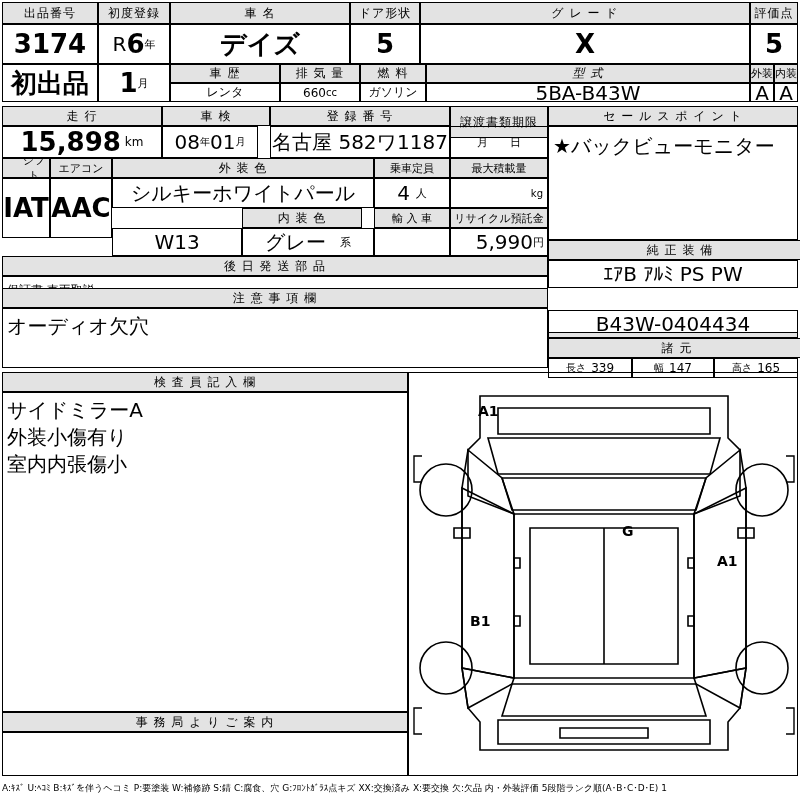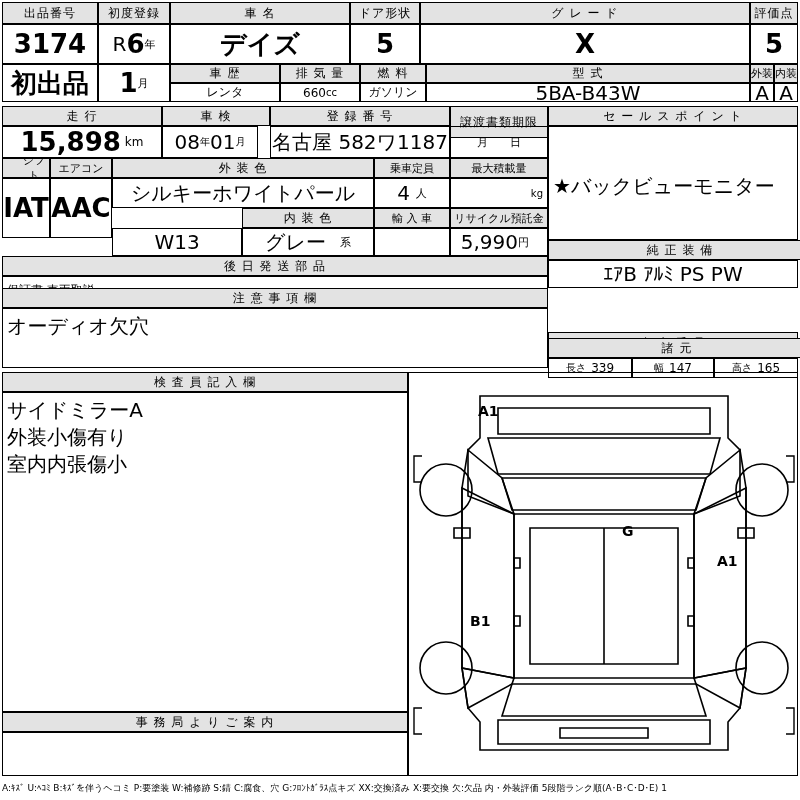--- a/index.html
+++ b/index.html
@@ -75,21 +75,21 @@
 
   <div class="bx hdr lbl" style="left:280px;top:64px;width:80px;height:19px;">排 気 量</div>
   <div class="bx" style="left:280px;top:83px;width:80px;height:19px;">
     <span class="val">660</span>
     <span class="xsm">cc</span>
   </div>
 
   <div class="bx hdr lbl" style="left:360px;top:64px;width:66px;height:19px;">燃 料</div>
   <div class="bx val" style="left:360px;top:83px;width:66px;height:19px;">ガソリン</div>
 
-  <div class="bx hdr lbl" style="left:426px;top:64px;width:324px;height:19px;">型 式</div>
+  <div class="bx hdr lbl" style="left:426px;top:64px;width:324px;height:19px;font-style:italic;">型 式</div>
   <div class="bx" style="left:426px;top:83px;width:324px;height:19px;">
     <span class="mid">5BA-B43W</span>
   </div>
 
   <div class="bx hdr sm" style="left:750px;top:64px;width:24px;height:19px;">外装</div>
   <div class="bx hdr sm" style="left:774px;top:64px;width:24px;height:19px;">内装</div>
   <div class="bx mid" style="left:750px;top:83px;width:24px;height:19px;">A</div>
   <div class="bx mid" style="left:774px;top:83px;width:24px;height:19px;">A</div>
 
   <div class="bx hdr lbl" style="left:2px;top:106px;width:160px;height:20px;">走 行</div>
@@ -111,21 +111,21 @@
     <span class="mid">名古屋 582ワ1187</span>
   </div>
 
   <div class="bx hdr lbl" style="left:450px;top:106px;width:98px;height:32px;">譲渡書類期限</div>
   <div class="bx" style="left:450px;top:126px;width:98px;height:32px;">
     <span class="sm" style="margin-right:22px">月</span>
     <span class="sm">日</span>
   </div>
 
   <div class="bx hdr lbl" style="left:548px;top:106px;width:250px;height:20px;">セ ー ル ス ポ イ ン ト</div>
-  <div class="bx left" style="left:548px;top:126px;width:250px;height:114px;align-items:center;">
+  <div class="bx left" style="left:548px;top:126px;width:250px;height:114px;align-items:flex-start;">
     <span class="mid" style="padding-top:6px">★バックビューモニター</span>
   </div>
 
   <div class="bx hdr sm" style="left:2px;top:158px;width:48px;height:20px;padding-left:16px;">シフト</div>
   <div class="bx hdr sm" style="left:50px;top:158px;width:62px;height:20px;">エアコン</div>
   <div class="bx" style="left:2px;top:178px;width:48px;height:60px;">
     <span class="big">IAT</span>
   </div>
   <div class="bx" style="left:50px;top:178px;width:62px;height:60px;">
     <span class="big">AAC</span>
@@ -139,48 +139,51 @@
   <div class="bx hdr sm" style="left:374px;top:158px;width:76px;height:20px;">乗車定員</div>
   <div class="bx hdr sm" style="left:450px;top:158px;width:98px;height:20px;">最大積載量</div>
   <div class="bx" style="left:374px;top:178px;width:76px;height:30px;">
     <span class="mid">4</span>
     <span class="sm" style="margin-left:6px">人</span>
   </div>
   <div class="bx" style="left:450px;top:178px;width:98px;height:30px;justify-content:flex-end;padding-right:4px;">
     <span class="xsm">kg</span>
   </div>
 
-  <div class="bx hdr lbl" style="left:242px;top:208px;width:132px;height:20px;">内 装 色</div>
+  <div class="bx hdr lbl" style="left:242px;top:208px;width:120px;height:20px;">内 装 色</div>
   <div class="bx" style="left:112px;top:228px;width:130px;height:28px;">
     <span class="mid">W13</span>
   </div>
   <div class="bx" style="left:242px;top:228px;width:132px;height:28px;">
     <span class="mid">グレー</span>
     <span class="sm" style="margin-left:14px">系</span>
   </div>
 
   <div class="bx hdr sm" style="left:374px;top:208px;width:76px;height:20px;">輸 入 車</div>
   <div class="bx hdr sm" style="left:450px;top:208px;width:98px;height:20px;">リサイクル預託金</div>
   <div class="bx" style="left:374px;top:228px;width:76px;height:28px;"></div>
-  <div class="bx" style="left:450px;top:228px;width:98px;height:28px;justify-content:flex-end;padding-right:18px;">
+  <div class="bx" style="left:450px;top:228px;width:98px;height:28px;justify-content:flex-end;padding-right:3px;">
     <span class="mid">5,990</span>
     <span class="sm">円</span>
   </div>
 
   <div class="bx hdr lbl" style="left:548px;top:240px;width:264px;height:20px;">純 正 装 備</div>
   <div class="bx" style="left:548px;top:260px;width:250px;height:28px;">
     <span class="mid">ｴｱB ｱﾙﾐ PS PW</span>
   </div>
 
   <div class="bx hdr lbl" style="left:2px;top:256px;width:546px;height:20px;">後 日 発 送 部 品</div>
   <div class="bx left" style="left:2px;top:276px;width:546px;height:28px;">
     <span class="val">保証書 車両取説</span>
   </div>
 
   <div class="bx hdr lbl" style="left:548px;top:288px;width:250px;height:22px;margin-top:44px;">車 台 番 号</div>
+  <div class="bx" style="left:548px;top:310px;width:250px;height:28px;">
+    <span class="mid">B43W-0404434</span>
+  </div>
 
   <div class="bx hdr lbl" style="left:2px;top:288px;width:546px;height:20px;">注 意 事 項 欄</div>
   <div class="bx left" style="left:2px;top:308px;width:546px;height:60px;align-items:flex-start;">
     <span class="mid" style="padding-top:4px">オーディオ欠穴</span>
   </div>
 
   <div class="bx hdr lbl" style="left:548px;top:338px;width:258px;height:20px;">諸 元</div>
   <div class="bx" style="left:548px;top:358px;width:84px;height:20px;">
     <span class="xsm">長さ</span>
     <span class="val" style="margin-left:5px">339</span>

